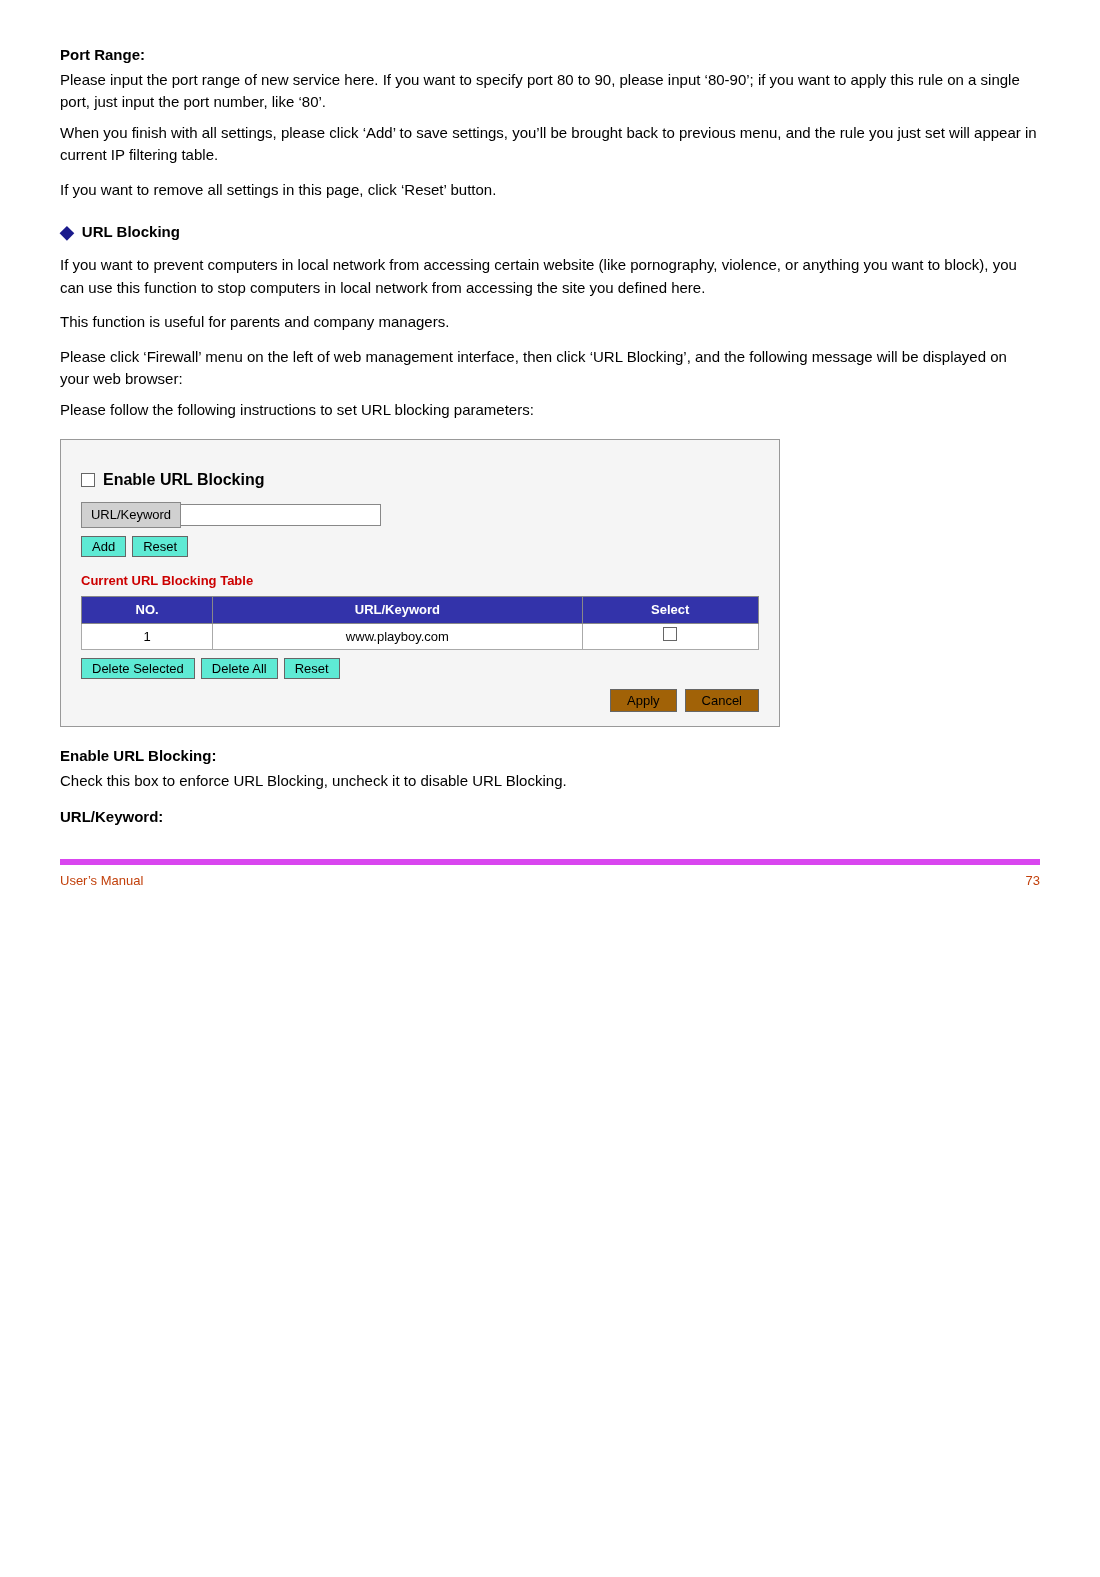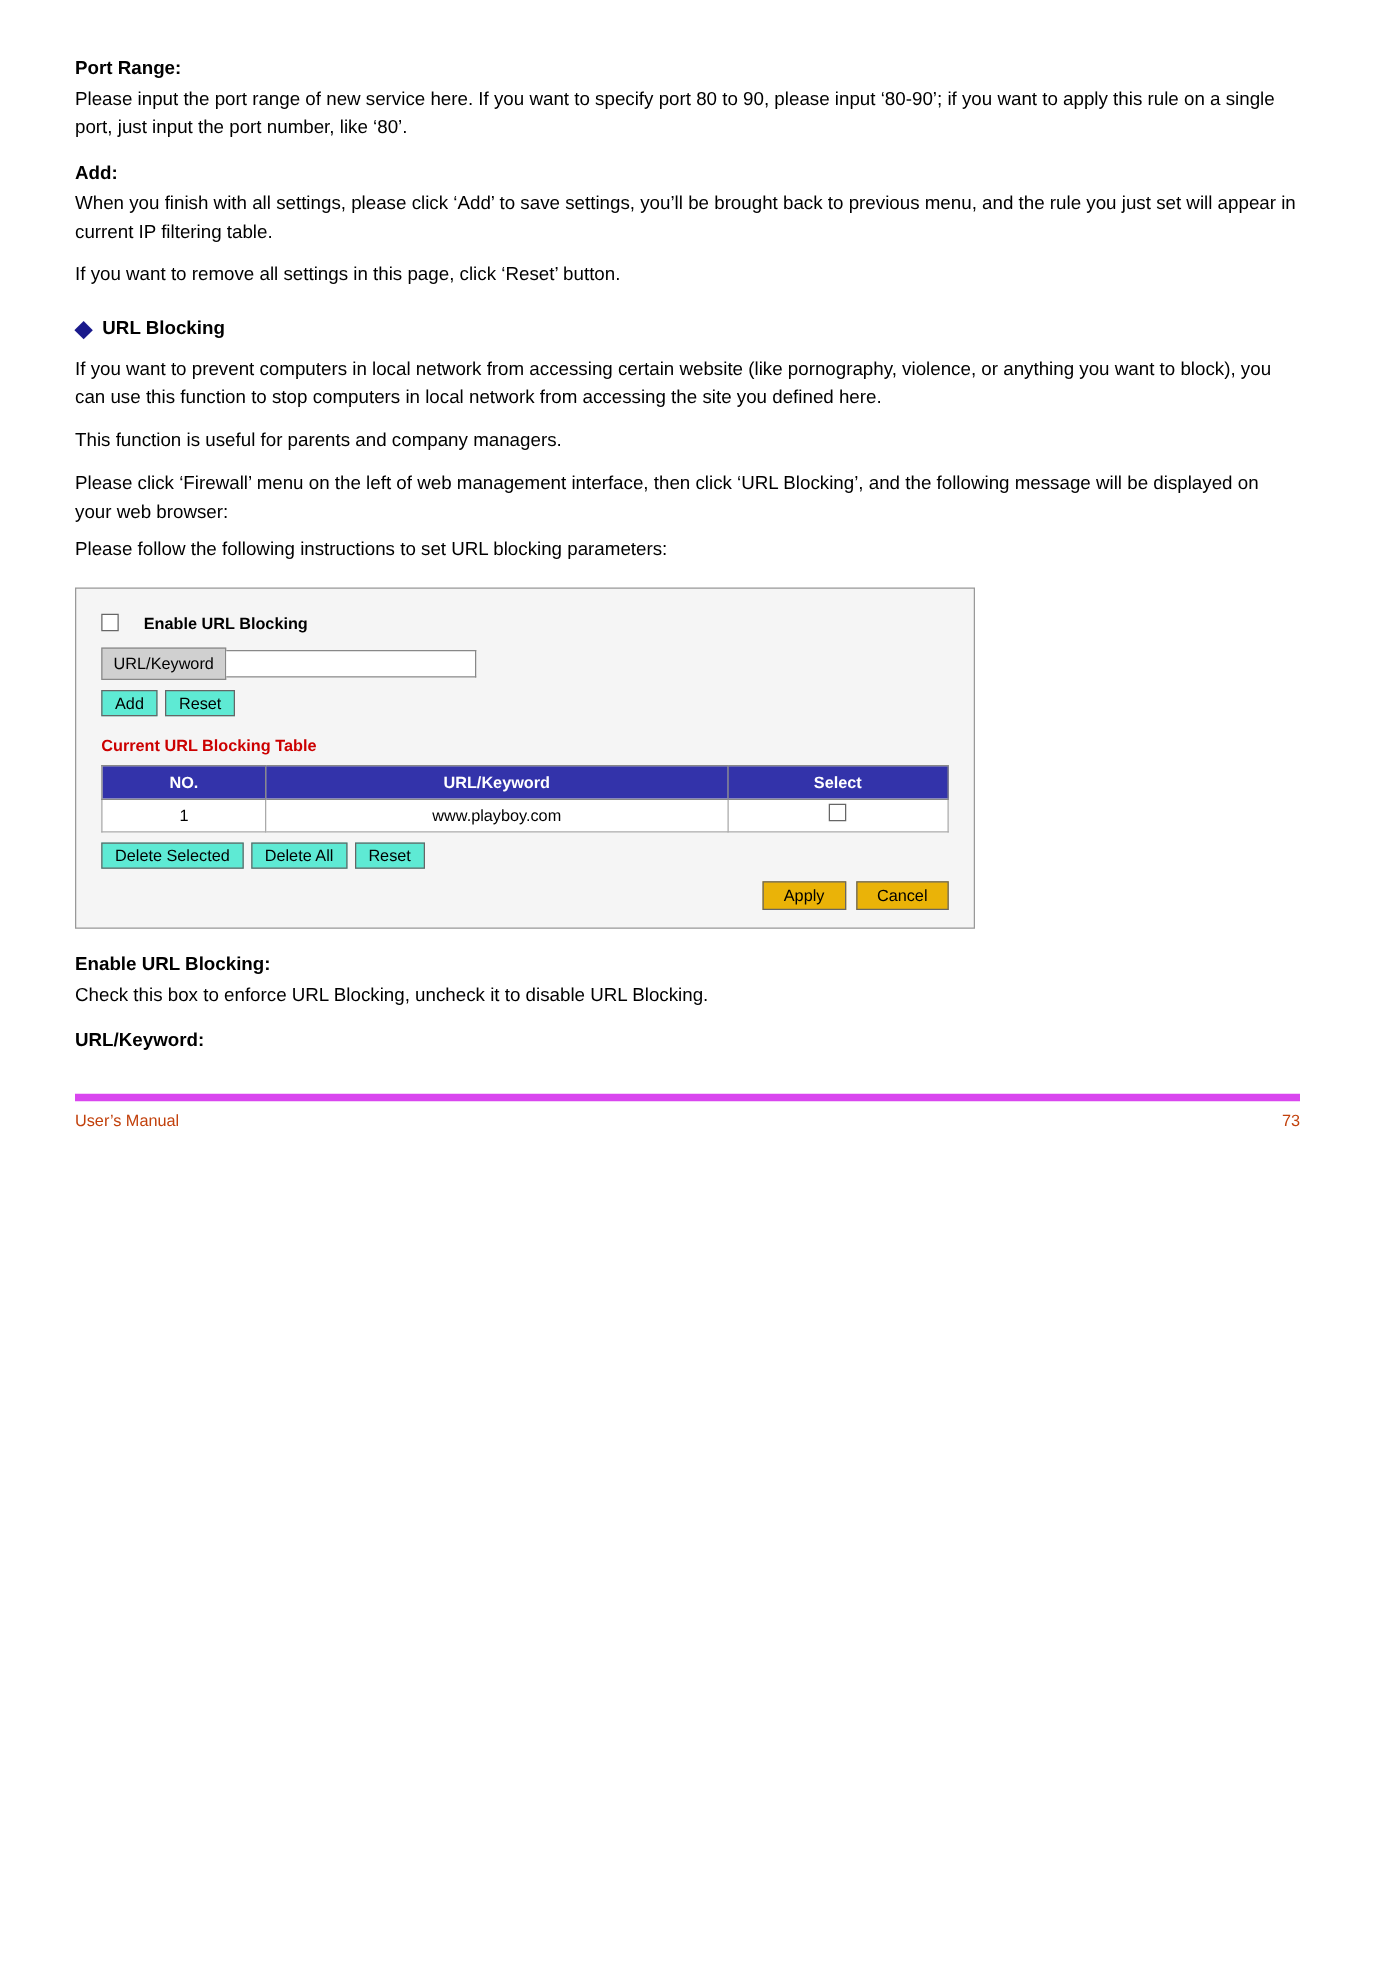--- a/index.html
+++ b/index.html
@@ -34,24 +34,25 @@
     .screenshot-box {
       border: 1px solid #999;
       background: #f5f5f5;
       padding: 18px 20px 14px 20px;
       margin: 18px 0 18px 0;
       max-width: 720px;
     }
     .enable-row {
       display: flex;
       align-items: center;
-      gap: 20px;
+      gap: 8px;
       margin-bottom: 10px;
-      font-size: 13px;
-      font-weight: bold;
+      font-size: 16px;
+      font-weight: bold;
+      margin-top: 10px;
     }
     .enable-checkbox {
       width: 14px;
       height: 14px;
       border: 1px solid #666;
       display: inline-block;
       background: #fff;
     }
     .url-input-row {
       display: flex;
@@ -127,21 +128,21 @@
       margin-bottom: 10px;
     }
     .apply-cancel-row {
       display: flex;
       gap: 8px;
       justify-content: flex-end;
       margin-top: 8px;
     }
     .btn-medium {
       border: 1px solid #666;
-      background: #eab308;
+      background: #a16207;
       padding: 3px 16px;
       font-size: 13px;
       cursor: pointer;
     }
     .section-label {
       font-weight: bold;
       margin-top: 14px;
       margin-bottom: 2px;
     }
     .footer {
@@ -156,21 +157,20 @@
     .spacer { margin-top: 12px; }
   </style>
 </head>
 <body>
 
 <div class="content">
 
   <p class="section-label">Port Range:</p>
   <p>Please input the port range of new service here. If you want to specify port 80 to 90, please input ‘80-90’; if you want to apply this rule on a single port, just input the port number, like ‘80’.</p>
 
-  <p class="section-label">Add:</p>
   <p>When you finish with all settings, please click ‘Add’ to save settings, you’ll be brought back to previous menu, and the rule you just set will appear in current IP filtering table.</p>
 
   <div class="spacer"></div>
   <p>If you want to remove all settings in this page, click ‘Reset’ button.</p>
   <div class="spacer"></div>
 
   <div class="url-blocking-header">
     <span class="diamond-icon">◆</span>
     <span>URL Blocking</span>
   </div>

